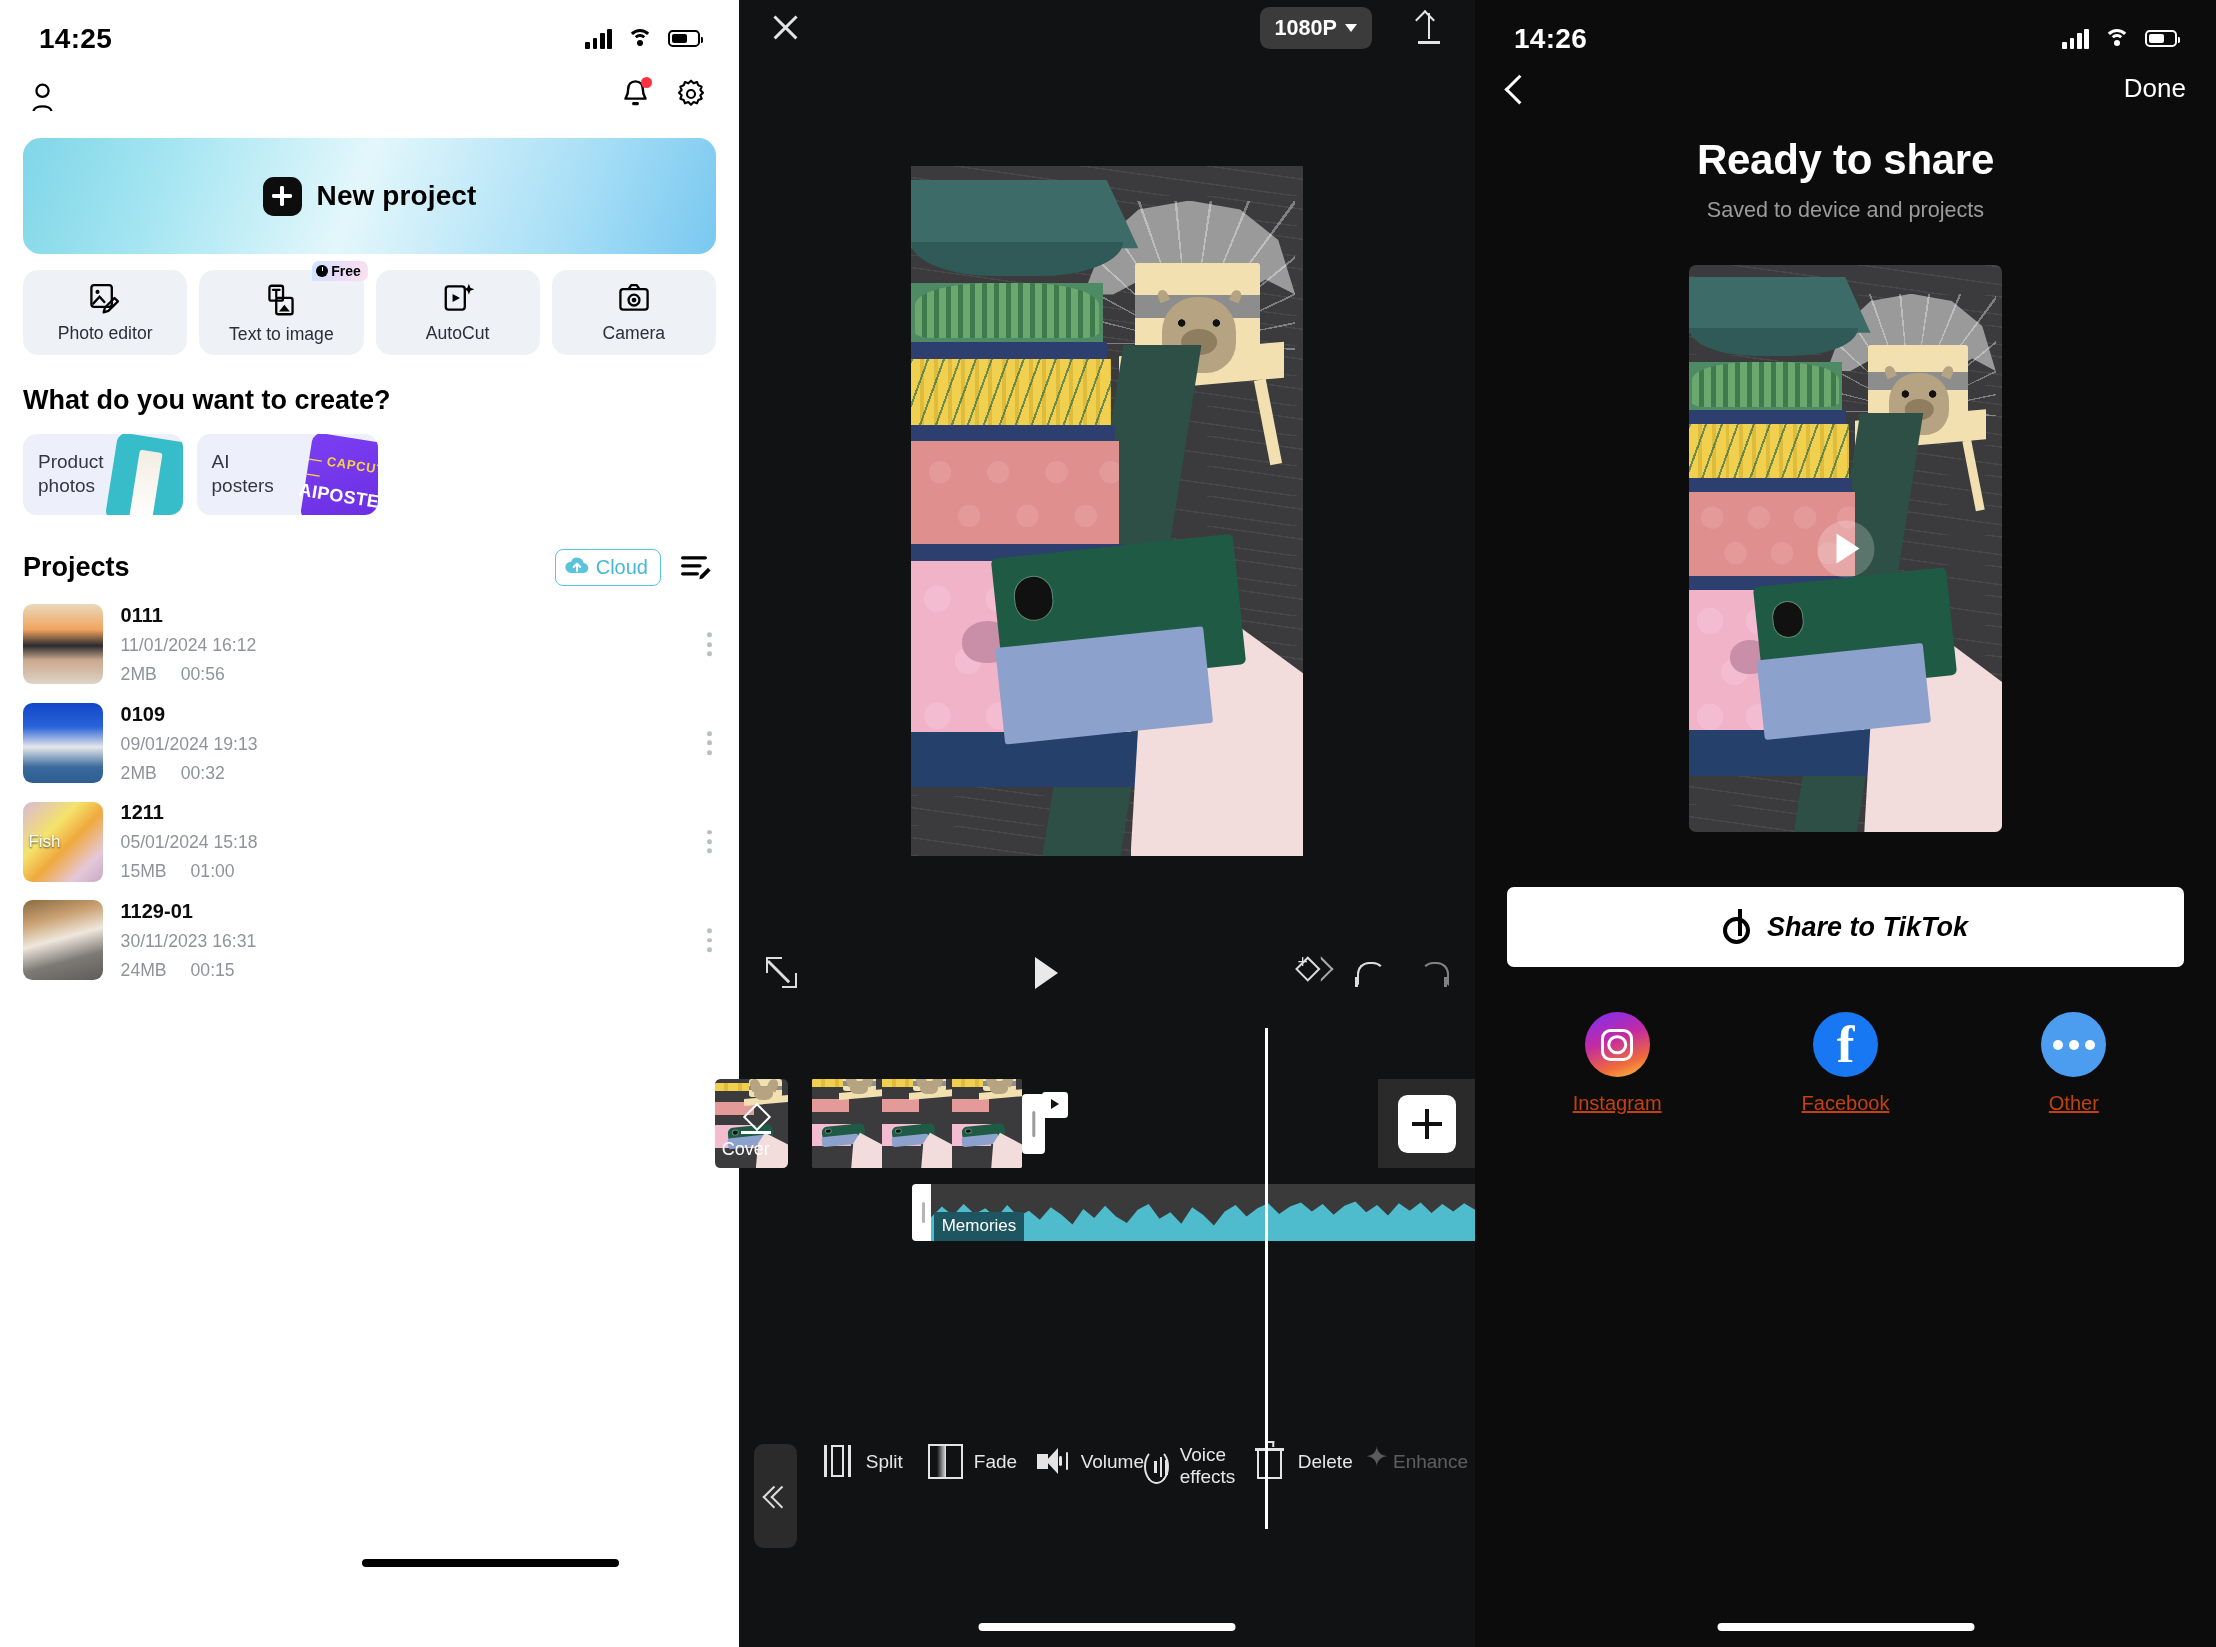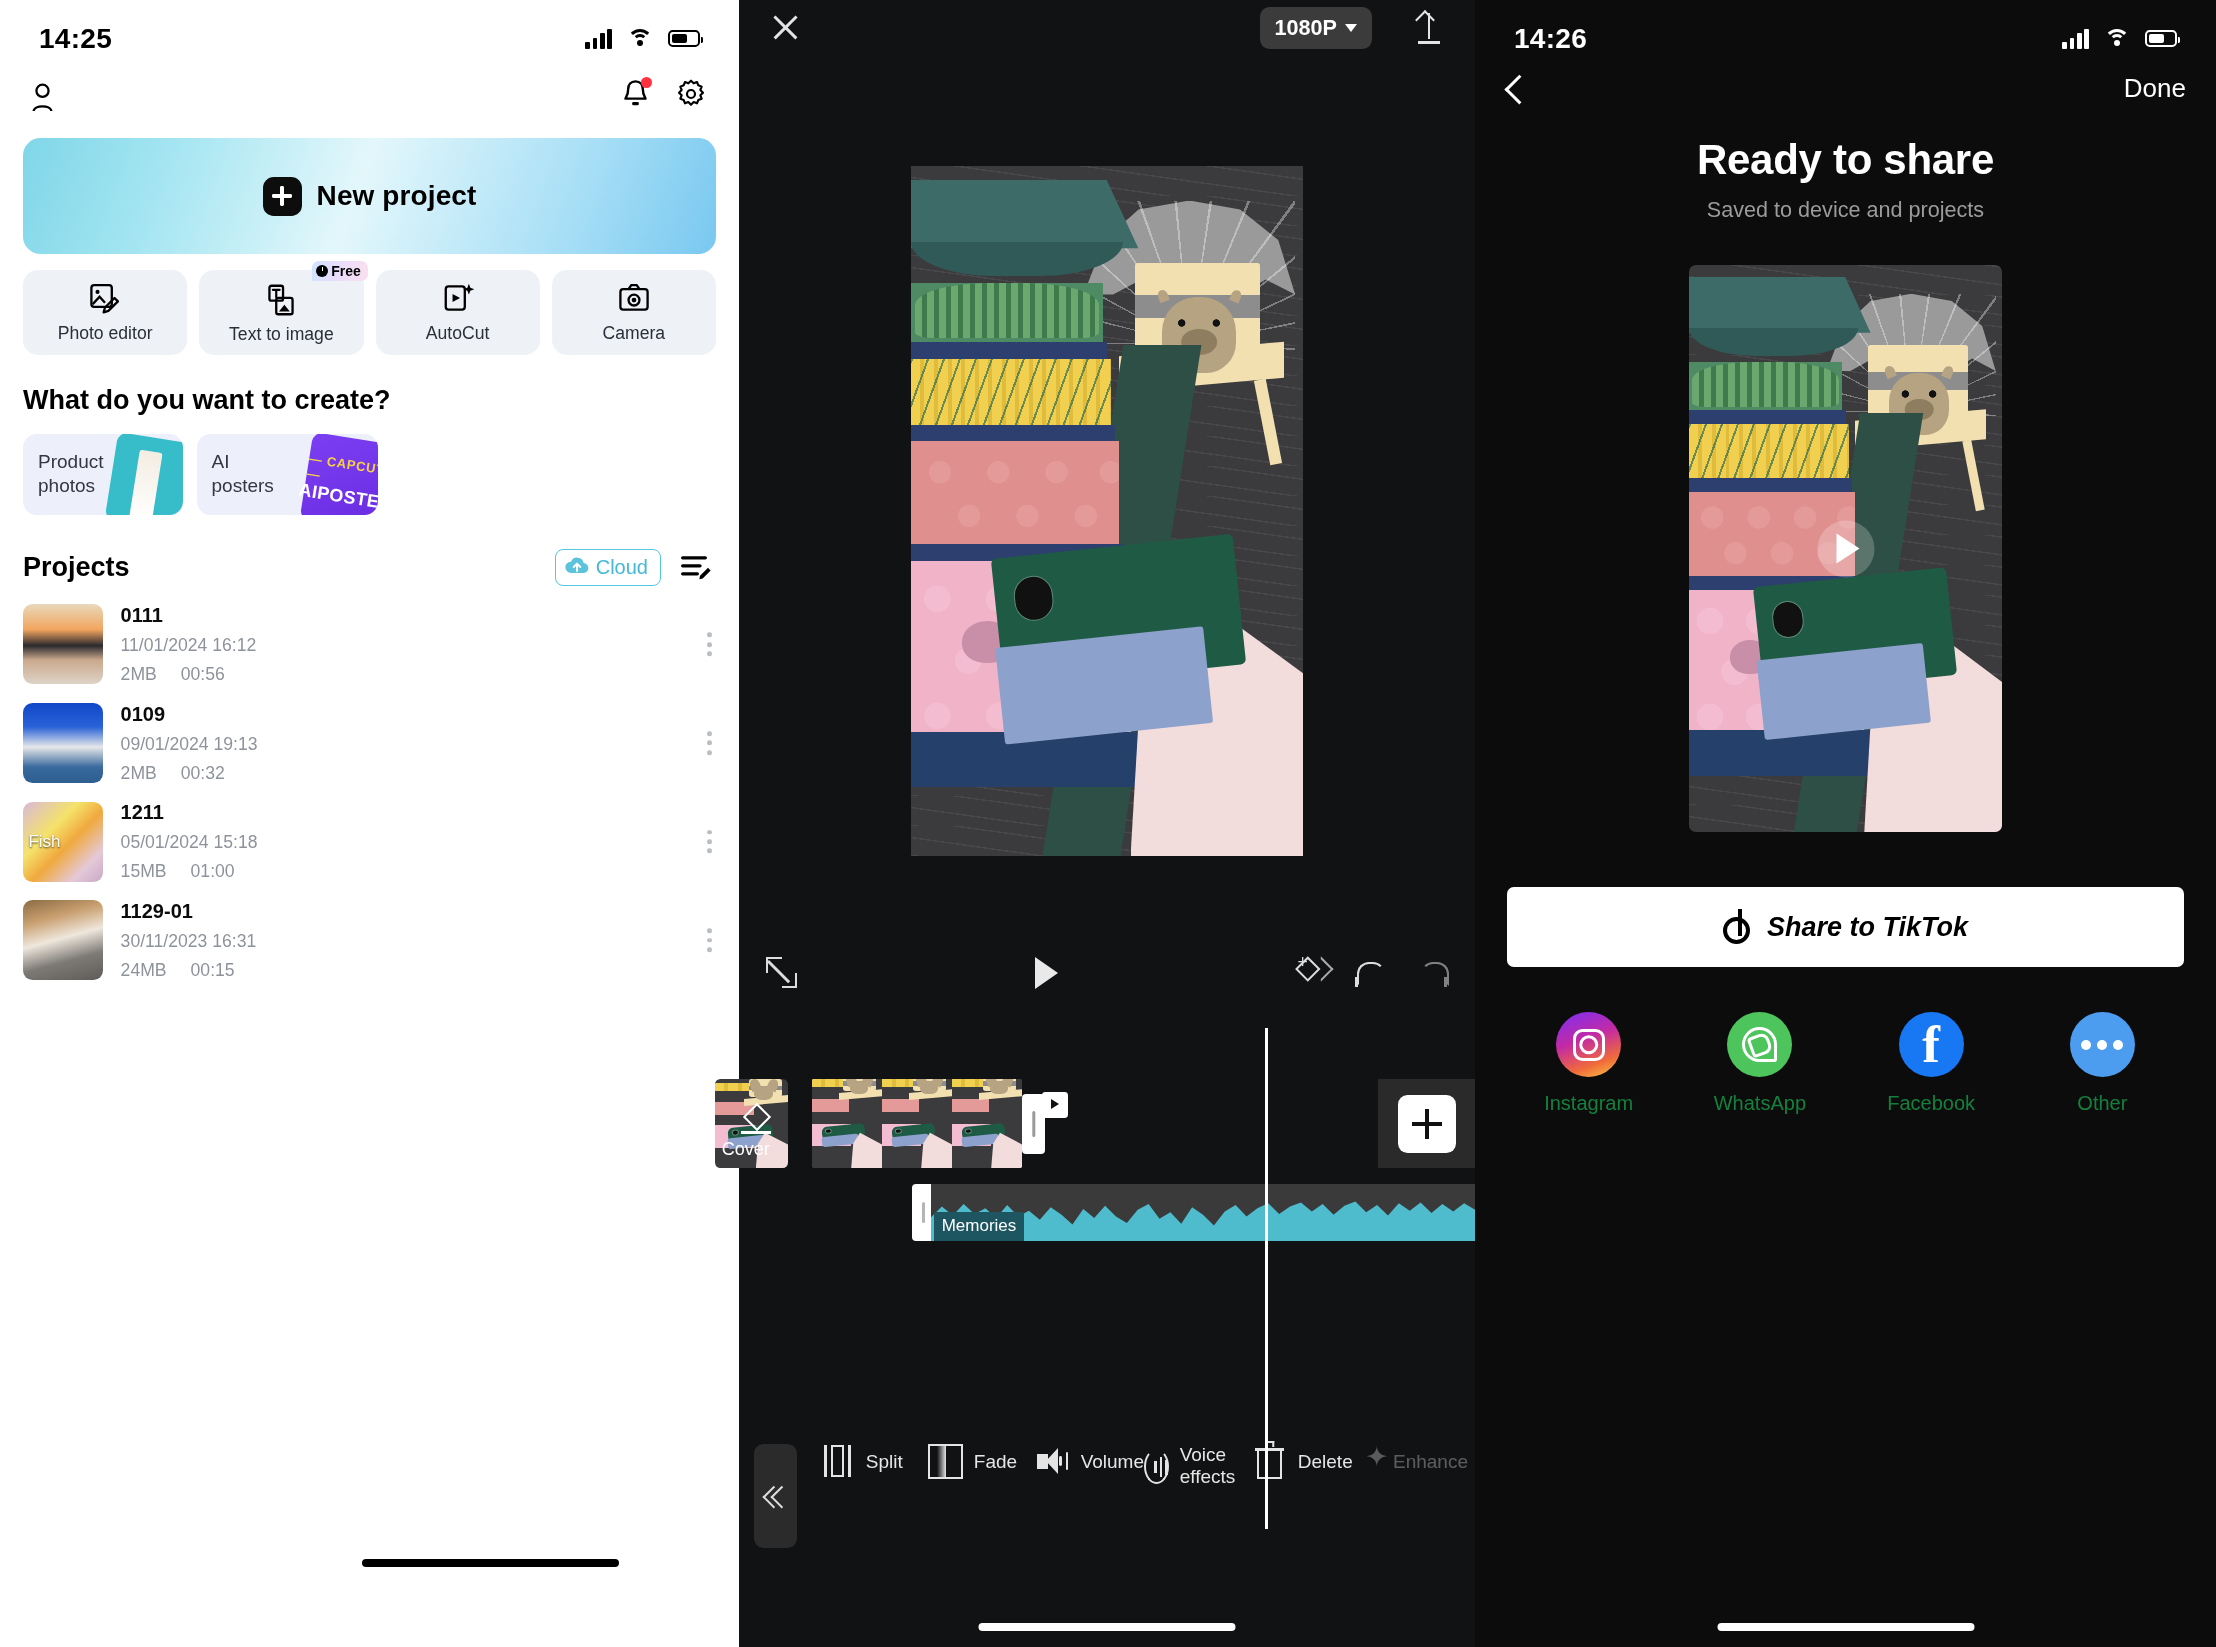--- a/index.html
+++ b/index.html
@@ -292,21 +292,21 @@
   .ig { background: linear-gradient(160deg,#7b2ff7 0%,#c32aa3 42%,#f06b3a 75%,#f9c946 100%); }
   .ig b { width:32px; height:32px; border:3.4px solid #fff; border-radius:9.5px; position:relative; display:block; }
   .ig b::after { content:''; position:absolute; left:50%; top:50%; transform:translate(-50%,-50%); width:13.5px; height:13.5px; border:3.4px solid #fff; border-radius:50%; }
   .wa { background:#4ec45c; }
   .wa b { width:35px; height:35px; border:3.4px solid #fff; border-radius:50% 50% 8% 50%; position:relative; display:block; }
   .wa b::after { content:''; position:absolute; left:50%; top:50%; transform:translate(-50%,-50%) rotate(-20deg); width:15px; height:15px; border:3.4px solid #fff; border-radius:4px 8px 8px 4px; }
   .fb { background:#1877f2; }
   .fb b { color:#fff; font-size:53px; font-weight:700; font-family:"Liberation Serif", serif; line-height:.78; display:block; }
   .ot { background:#4c9cf0; display:flex; gap:6px; }
   .ot i { width:10px; height:10px; border-radius:50%; background:#fff; display:block; }
-  .share-lbl { font-size: 20px; color:#15803d; }
+  .share-lbl { font-size: 20px; color:#c2410c;text-decoration:underline; }
 </style>
 </head>
 <body>
 
 <div class="screens">
 
   <section class="panel-home">
 
     <div class="statusbar">
       <div class="time">14:25</div>
@@ -806,26 +806,20 @@
     </div>
 
     <div class="shares">
       <div class="share-item">
         <span class="share-ic ig">
             <b></b>
           </span>
         <span class="share-lbl">Instagram</span>
       </div>
       <div class="share-item">
-        <span class="share-ic wa">
-            <b></b>
-          </span>
-        <span class="share-lbl">WhatsApp</span>
-      </div>
-      <div class="share-item">
         <span class="share-ic fb">
             <b>f</b>
           </span>
         <span class="share-lbl">Facebook</span>
       </div>
       <div class="share-item">
         <span class="share-ic ot">
             <i></i>
             <i></i>
             <i></i>

